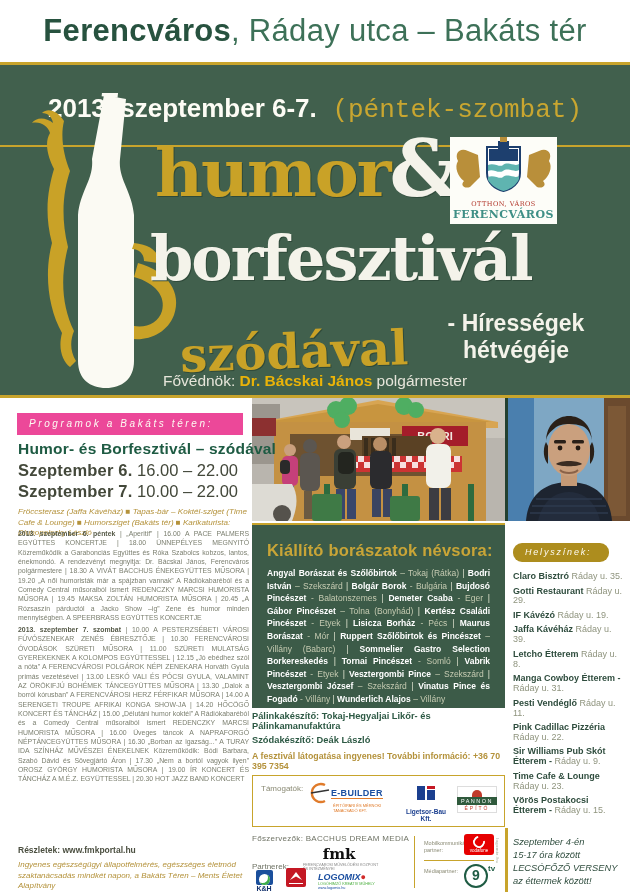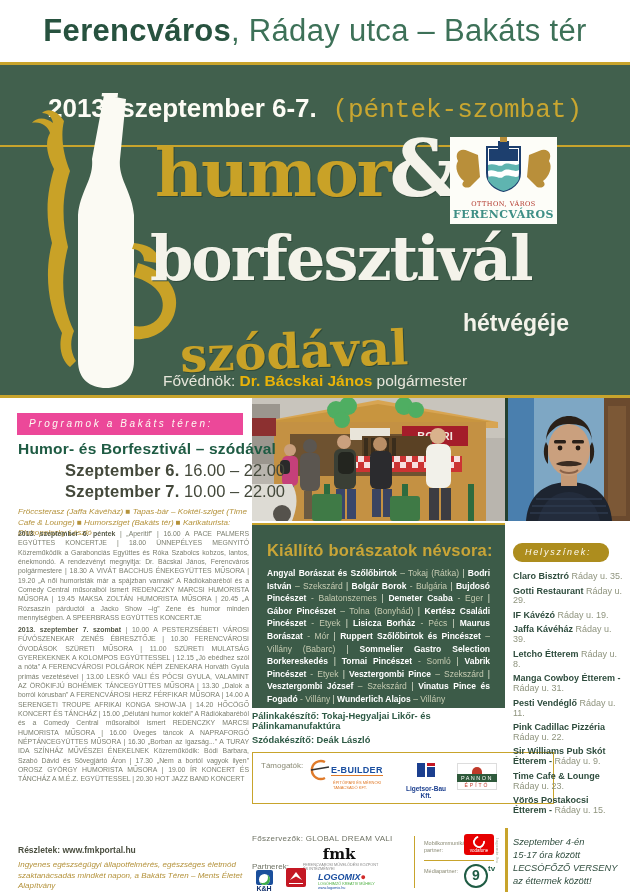--- a/index.html
+++ b/index.html
@@ -36,21 +36,21 @@
 
   
   .photo1{top:398px;left:252px;width:253px;height:123px;}
   .photogap{top:398px;left:505px;width:3px;height:123px;background:#23402f;}
   .photo2{top:398px;left:508px;width:122px;height:123px;}
 
   
   .pbar{top:413px;left:17px;width:226px;height:22px;background:#ec4899;color:#fdfbf2;
         font-size:10px;font-style:italic;letter-spacing:2.6px;line-height:22px;padding-left:12px;box-sizing:border-box;}
   .ltitle{top:440px;left:18px;font-size:15.5px;font-weight:bold;color:#1e5b43;letter-spacing:.2px;}
-  .ldate{left:18px;font-size:16.5px;color:#43483a;margin-left:47px;}
+  .ldate{left:18px;font-size:16.5px;color:#43483a;}
   .ldate b{letter-spacing:.2px;}
   .ld1{top:461px;} .ld2{top:482px;}
   .lintro{top:507px;left:18px;width:232px;font-size:8.1px;line-height:10.6px;font-style:italic;color:#b4923b;}
   .paras{top:529px;left:18px;width:231px;height:312px;overflow:hidden;font-size:6.9px;line-height:9.35px;
          text-align:justify;color:#7a7e6e;}
   .paras p{margin:0 0 2.5px 0;}
   .paras .lead{font-weight:bold;color:#565a48;}
   .ldetails{top:845px;left:18px;font-size:8.5px;font-weight:bold;color:#4b4f40;}
   .lnote{top:860px;left:18px;width:232px;font-size:8px;line-height:10.5px;font-style:italic;color:#b4923b;}
 
@@ -58,21 +58,21 @@
   .greenbox{top:523px;left:252px;width:253px;height:185px;background:#3c5b48;border-top:2px solid #c8a42c;box-sizing:border-box;}
   .gb-h{top:16px;left:15px;font-size:16.5px;font-weight:bold;color:#c9a537;letter-spacing:.2px;}
   .gb-list{top:42px;left:15px;width:223px;font-size:8.5px;line-height:12.6px;text-align:justify;color:#c6cbb2;}
   .gb-list b{color:#ffffff;}
   .gb-list .wsep{color:#dfe3cf;}
 
   
   .infoblock{top:711px;left:252px;width:253px;}
   .info1{font-size:9.3px;font-weight:bold;color:#2e5a45;margin-bottom:3.5px;}
   .info3{font-size:8.8px;font-weight:bold;color:#b4923b;margin-top:6px;margin-bottom:3px;}
-  .sponsorbox{top:752px;left:252px;width:302px;height:52px;border:1px solid #c8a42c;background:#fff;box-sizing:border-box;}
+  .sponsorbox{top:775px;left:252px;width:253px;height:52px;border:1px solid #c8a42c;background:#fff;box-sizing:border-box;}
   .sp-label{top:8px;left:8px;font-size:8px;color:#8a8a74;}
   .logo-eb{top:6px;left:56px;width:86px;}
   .eb-row{display:flex;align-items:center;}
   .eb-name{font-size:9px;font-weight:bold;color:#1b4fa0;letter-spacing:.3px;border-bottom:1px solid #e07b2a;}
   .eb-sub{font-size:4px;color:#e07b2a;line-height:4.6px;margin-left:24px;}
   .logo-lig{top:8px;left:148px;width:50px;text-align:center;}
   .lig-name{font-size:6.5px;font-weight:bold;color:#1b3f8f;margin-top:2px;}
   .logo-pan{top:10px;left:204px;width:40px;text-align:center;}
   .pan-top{height:10px;background:#fff;border:1px solid #ddd;border-bottom:none;position:relative;}
   .pan-dot{position:absolute;left:14px;top:3px;width:10px;height:7px;background:#c03a2a;border-radius:5px 5px 0 0;}
@@ -163,20 +163,21 @@
         <path d="M38,40 C44,37 50,43 53,40 C58,36 64,42 69,39 L69,42 C66,49 60,52 53.5,54 C47,52 41,48 38,43 Z" fill="#5fb4b0"></path>
       </svg>
       <div class="l1">OTTHON, VÁROS</div>
       <div class="l2">FERENCVÁROS</div>
     </div>
 
     <div class="abs t-bor titlefont">borfesztivál</div>
     <div class="abs t-szoda titlefont">szódával</div>
 
     <div class="abs subtitle">
+      <div>- Hírességek</div>
       <div>hétvégéje</div>
     </div>
 
     <div class="abs patron">
       <span>Fővédnök: </span><b>Dr. Bácskai János</b><span> polgármester</span>
     </div>
   </div>
 
   <svg class="abs photo1" width="253" height="123" viewBox="0 0 253 123">
     <rect width="253" height="123" fill="#b9b5ae"></rect>
@@ -348,21 +349,21 @@
     <div class="abs logo-pan">
       <div class="pan-top">
           <div class="pan-dot"></div>
         </div>
       <div class="pan-name">PANNON</div>
       <div class="pan-sub">ÉPÍTŐ</div>
     </div>
   </div>
 
   <div class="abs orgblock">
-    <div class="abs org-label">Főszervezők: GLOBAL DREAM VALI</div>
+    <div class="abs org-label">Főszervezők: BACCHUS DREAM MEDIA</div>
     <div class="abs logo-fmk">
       <span class="fmk-name">fmk</span>
       <span class="fmk-sub"><span>FERENCVÁROSI MŰVELŐDÉSI KÖZPONT</span><br><span>ÉS INTÉZMÉNYEI</span></span>
     </div>
     <div class="abs partners-label">Partnerek:</div>
     <div class="abs logo-kh">
       <div class="kh-sq"></div>
       <div class="kh-name">K&amp;H</div>
     </div>
     <div class="abs logo-red"></div>

